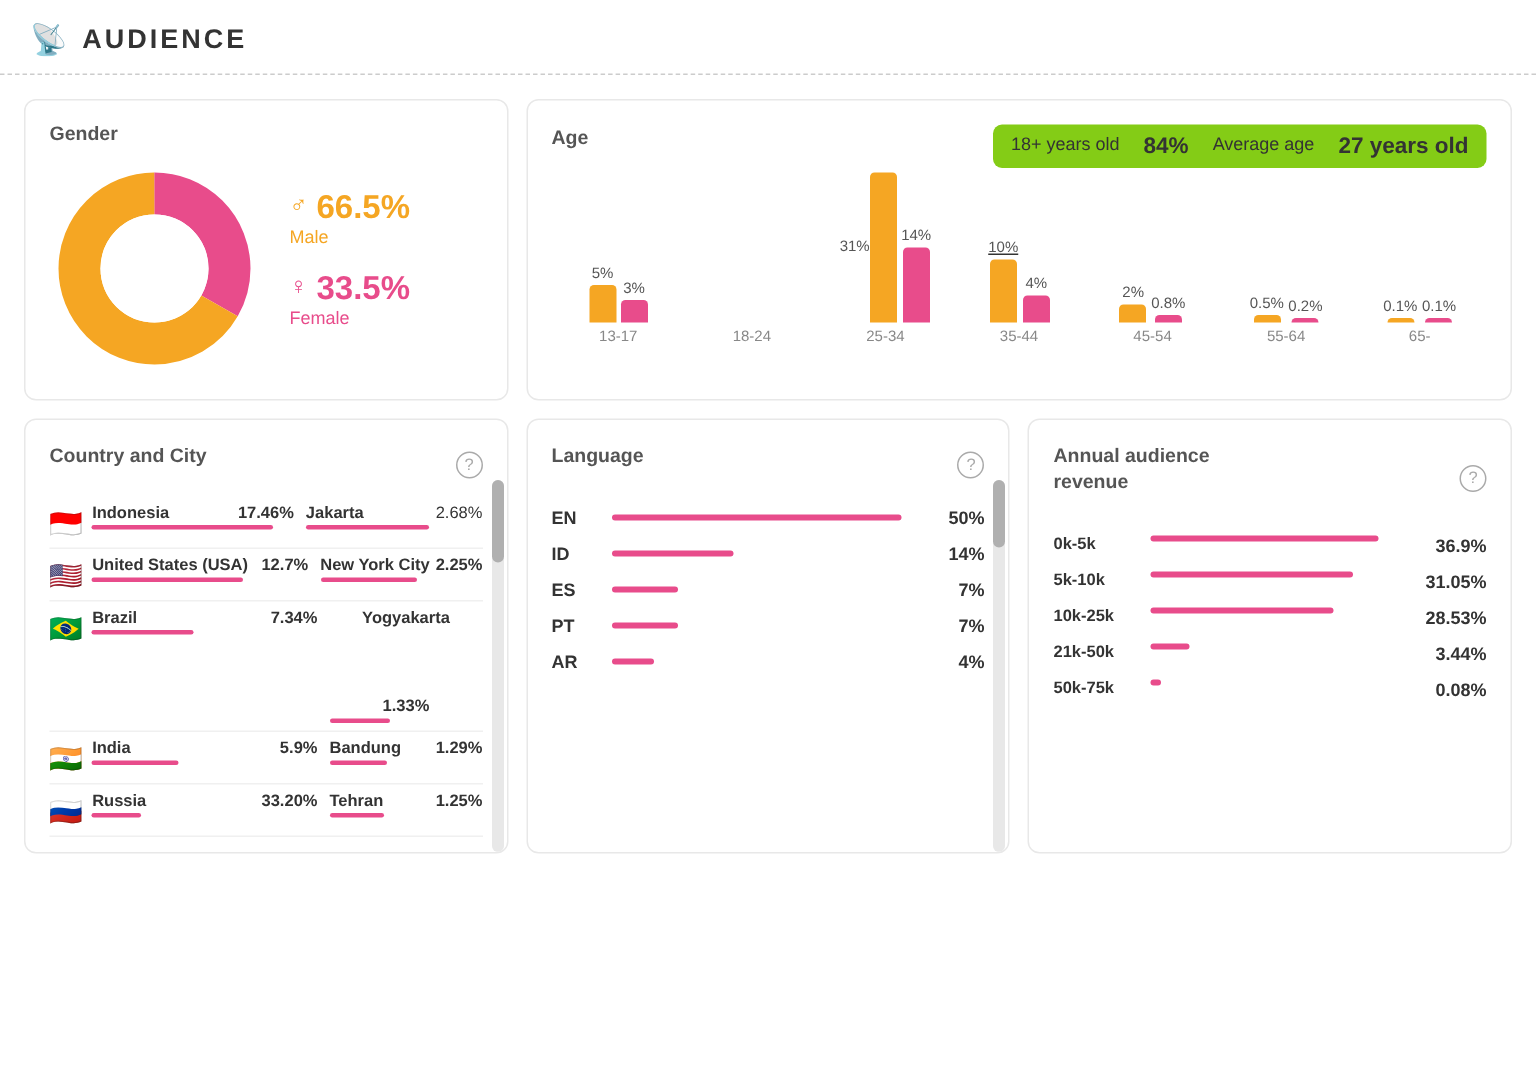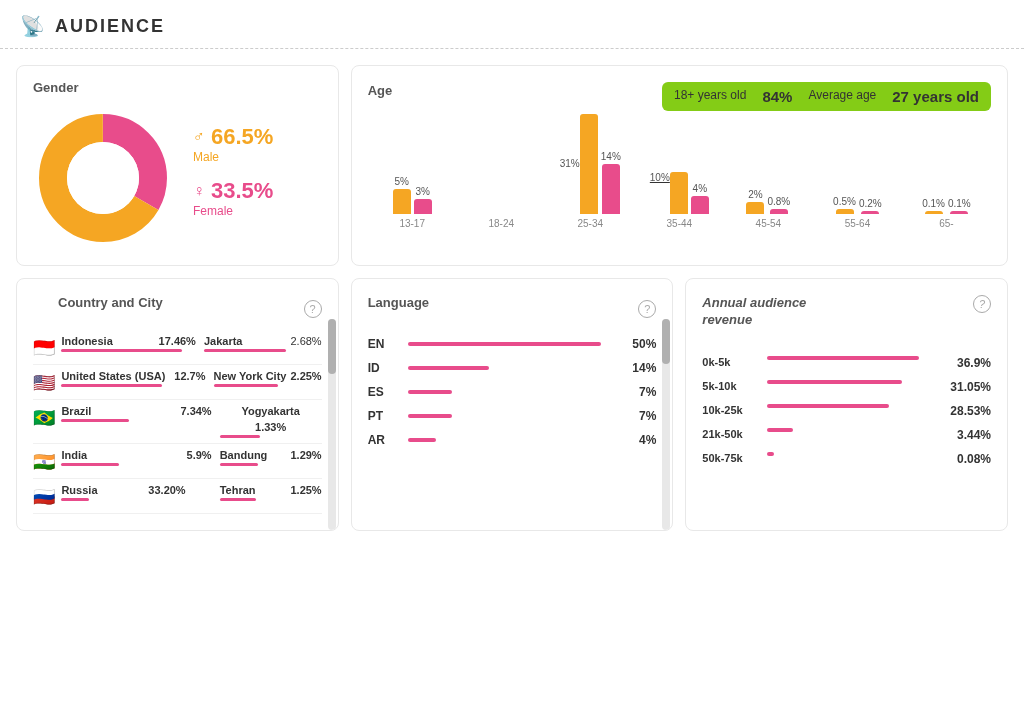--- a/index.html
+++ b/index.html
@@ -211,22 +211,22 @@
     
     .revenue-card {
       grid-column: 3;
       grid-row: 2;
       max-height: 300px;
       overflow: hidden;
     }
     .revenue-header {
       display: flex;
       justify-content: space-between;
+      align-items: center;
       margin-bottom: 10px;
-      font-style: italic;
     }
     .revenue-row {
       display: flex;
       padding: 5px 0;
       gap: 10px;
     }
     .revenue-range {
       width: 55px;
       font-size: 11px;
       font-weight: 600;
@@ -326,21 +326,21 @@
       </div>
       <div style="display:flex;flex-direction:column;align-items:center;">
         <div class="bar-pct">14%</div>
         <div class="bar pink" style="height:50px;"></div>
       </div>
     </div>
     <div class="age-label">25-34</div>
   </div>
         <div class="age-group">
     <div class="age-bars-pair">
-      <div style="display:flex;flex-direction:row;align-items:flex-start;text-decoration:underline;">
+      <div style="display:flex;flex-direction:column;align-items:center;text-decoration:underline;">
         <div class="bar-pct">10%</div>
         <div class="bar yellow" style="height:42px;"></div>
       </div>
       <div style="display:flex;flex-direction:column;align-items:center;">
         <div class="bar-pct">4%</div>
         <div class="bar pink" style="height:18px;"></div>
       </div>
     </div>
     <div class="age-label">35-44</div>
   </div>
@@ -380,21 +380,21 @@
         <div class="bar-pct">0.1%</div>
         <div class="bar pink" style="height:3px;"></div>
       </div>
     </div>
     <div class="age-label">65-</div>
   </div>
       </div>
   </div>
 
   <div class="card" style="grid-column:1;grid-row:2;position:relative;overflow:hidden;max-height:290px;">
-    <div class="country-header" style="margin-bottom:8px;margin-left:25px;">
+    <div class="country-header" style="margin-bottom:8px;">
       <div class="card-title">Country and City</div>
       <div class="help-icon">?</div>
     </div>
     <div id="country-list">
         <div style="display: flex; align-items: flex-start; padding: 5px 0px; border-bottom: 1px solid rgb(240, 240, 240);">
     <span style="font-size:18px;margin-right:6px;margin-top:2px;">🇮🇩</span>
     <div style="flex:1;min-width:0;">
       <div style="display:flex;align-items:center;gap:4px;">
         <span style="font-size:11px;font-weight:600;color:#333;flex:1;">Indonesia</span>
         <span style="font-size:11px;font-weight:700;color:#333;">17.46%</span>
@@ -431,21 +431,21 @@
     <div style="flex:1;min-width:0;">
       <div style="display:flex;align-items:center;gap:4px;">
         <span style="font-size:11px;font-weight:600;color:#333;flex:1;">Brazil</span>
         <span style="font-size:11px;font-weight:700;color:#333;">7.34%</span>
       </div>
       <div style="height:3px;background:#e84c8b;border-radius:2px;width:45%;margin-top:2px;"></div>
     </div>
     <div style="min-width:110px;padding-left:8px;">
       <div style="display:flex;align-items:center;gap:4px;flex-direction:column;">
         <span style="font-size:11px;font-weight:600;color:#333;flex:1;">Yogyakarta</span>
-        <span style="font-size:11px;font-weight:700;color:#333;">1.33%</span>
+        <span style="font-size:11px;font-weight:700;color:#333;margin-top:43px;">1.33%</span>
       </div>
       <div style="height:3px;background:#e84c8b;border-radius:2px;width:40%;margin-top:2px;"></div>
     </div>
   </div>
         <div style="display: flex; align-items: flex-start; padding: 5px 0px; border-bottom: 1px solid rgb(240, 240, 240);">
     <span style="font-size:18px;margin-right:6px;margin-top:2px;">🇮🇳</span>
     <div style="flex:1;min-width:0;">
       <div style="display:flex;align-items:center;gap:4px;">
         <span style="font-size:11px;font-weight:600;color:#333;flex:1;">India</span>
         <span style="font-size:11px;font-weight:700;color:#333;">5.9%</span>
@@ -462,21 +462,21 @@
   </div>
         <div style="display: flex; align-items: flex-start; padding: 5px 0px; border-bottom: 1px solid rgb(240, 240, 240);">
     <span style="font-size:18px;margin-right:6px;margin-top:2px;">🇷🇺</span>
     <div style="flex:1;min-width:0;">
       <div style="display:flex;align-items:center;gap:4px;">
         <span style="font-size:11px;font-weight:600;color:#333;flex:1;">Russia</span>
         <span style="font-size:11px;font-weight:700;color:#333;">33.20%</span>
       </div>
       <div style="height:3px;background:#e84c8b;border-radius:2px;width:22%;margin-top:2px;"></div>
     </div>
-    <div style="min-width:110px;padding-left:8px;margin-left:26px;">
+    <div style="min-width:110px;padding-left:8px;">
       <div style="display:flex;align-items:center;gap:4px;">
         <span style="font-size:11px;font-weight:600;color:#333;flex:1;">Tehran</span>
         <span style="font-size:11px;font-weight:700;color:#333;">1.25%</span>
       </div>
       <div style="height:3px;background:#e84c8b;border-radius:2px;width:36%;margin-top:2px;"></div>
     </div>
   </div>
       </div>
     <div style="position:absolute;right:2px;top:40px;bottom:0;width:8px;background:#e8e8e8;border-radius:4px;">
       <div style="width:8px;height:55px;background:#b0b0b0;border-radius:4px;"></div>

